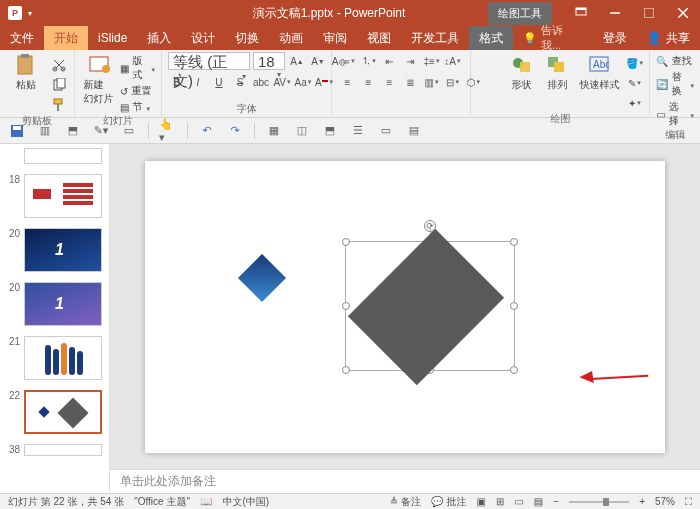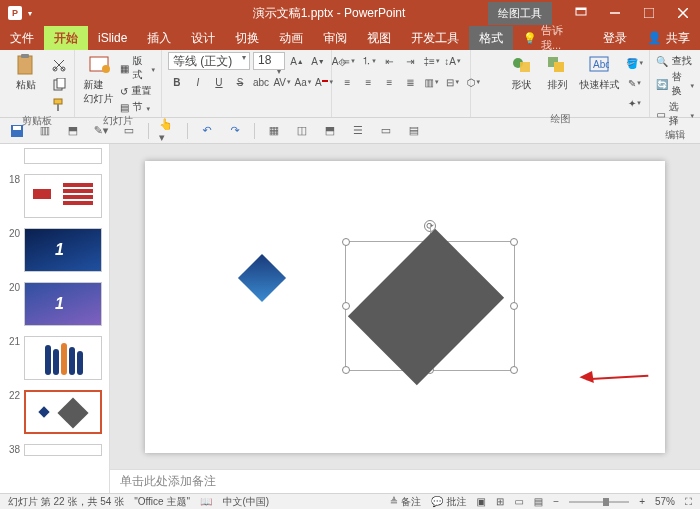--- a/index.html
+++ b/index.html
@@ -6,34 +6,34 @@
   body { width: 700px; height: 509px; background: #fff; overflow: hidden; font-size: 11px; color: #444; }
   .titlebar { height: 26px; background: #B7472A; display: flex; align-items: center; color: #fff; }
   .titlebar .left { width: 170px; display: flex; align-items: center; padding-left: 8px; gap: 6px; }
   .titlebar .ppt-icon { width: 14px; height: 14px; background: #fff; color: #B7472A; display: flex; align-items: center; justify-content: center; font-size: 9px; font-weight: bold; border-radius: 2px; }
   .titlebar .center { flex: 1; text-align: center; font-size: 12px; }
   .titlebar .right { display: flex; align-items: center; }
   .titlebar .context-tab { background: #6B6B6B; padding: 4px 10px; font-size: 11px; margin-right: 12px; }
   .titlebar .win-btn { width: 34px; height: 26px; display: flex; align-items: center; justify-content: center; cursor: pointer; }
   .tabs { height: 24px; background: #B7472A; display: flex; align-items: stretch; color: #fff; font-size: 12px; }
   .tab { padding: 0 10px; display: flex; align-items: center; cursor: pointer; }
-  .tab.active { background: #bef264; color: #B7472A; font-weight: bold; }
+  .tab.active { background: #fdba74; color: #B7472A; }
   .tab.format { background: #6B6B6B; }
   .tab.tell { color: #f0d0c8; font-size: 11px; display:flex; align-items:center; gap:4px;}
   .tabs .spacer { flex: 1; }
   .tabs .right-btn { padding: 0 10px; display: flex; align-items: center; gap: 4px; cursor: pointer; }
   .ribbon { height: 68px; background: #F1F1F1; border-bottom: 1px solid #d4d4d4; display: flex; }
   .rgroup { border-right: 1px solid #ddd; padding: 2px 6px 0 6px; display: flex; flex-direction: column; }
   .rgroup .body { flex: 1; display: flex; align-items: flex-start; gap: 4px; }
   .rgroup .label { text-align: center; font-size: 10px; color: #666; padding-bottom: 1px; }
   .big-btn { display: flex; flex-direction: column; align-items: center; justify-content: center; width: 40px; padding-top: 2px; cursor: pointer; font-size: 10px; gap: 2px; }
   .big-btn .ico { width: 22px; height: 22px; display:flex; align-items:center; justify-content:center; }
   .col { display: flex; flex-direction: column; gap: 2px; font-size: 10px; }
   .row { display: flex; gap: 3px; align-items: center; }
-  .font-sel { border: 1px solid #c0c0c0; background: #fff; height: 18px; font-size: 12px; padding: 0 14px 0 4px; position: relative; }
+  .font-sel { border: 1px solid #c0c0c0; background: #fff; height: 18px; font-size: 15px; padding: 0 14px 0 4px; position: relative; }
   .font-sel::after { content:"▾"; position:absolute; right:3px; font-size:8px; color:#666; }
   .small-btn { width: 18px; height: 18px; display: flex; align-items: center; justify-content: center; cursor: pointer; color: #555; }
   .color-bar { width: 16px; height: 2px; background: #c00; margin-top: -2px; }
   .drop::after { content: "▾"; font-size: 7px; margin-left: 1px; color: #666; }
   .qat { height: 26px; background: #F1F1F1; border-bottom: 1px solid #d4d4d4; display: flex; align-items: center; gap: 10px; padding: 0 8px; }
   .qat .q { width: 18px; height: 18px; display:flex; align-items:center; justify-content:center; cursor:pointer; color:#666;}
   .vsep { width: 1px; height: 16px; background: #ccc; }
   .workspace { display: flex; height: 349px; }
   .thumbs { width: 110px; background: #fff; border-right: 1px solid #ddd; overflow: hidden; padding: 4px 0; }
   .thumb-row { display: flex; align-items: flex-start; gap: 4px; padding: 2px 6px 8px 6px; }
@@ -213,20 +213,21 @@
         <div class="small-btn">abc</div>
         <div class="small-btn drop">AV</div>
         <div class="small-btn drop">Aa</div>
         <div class="small-btn drop">
               <div>A</div>
               <div class="color-bar"></div>
             </div>
       </div>
     </div>
       </div>
+    <div class="label">字体</div>
   </div>
 
   <div class="rgroup" style="min-width:118px;">
     <div class="body">
         <div class="col" style="gap:3px;">
       <div class="row">
         <div class="small-btn drop">≔</div>
         <div class="small-btn drop">⒈</div>
         <div class="small-btn">⇤</div>
         <div class="small-btn">⇥</div>

